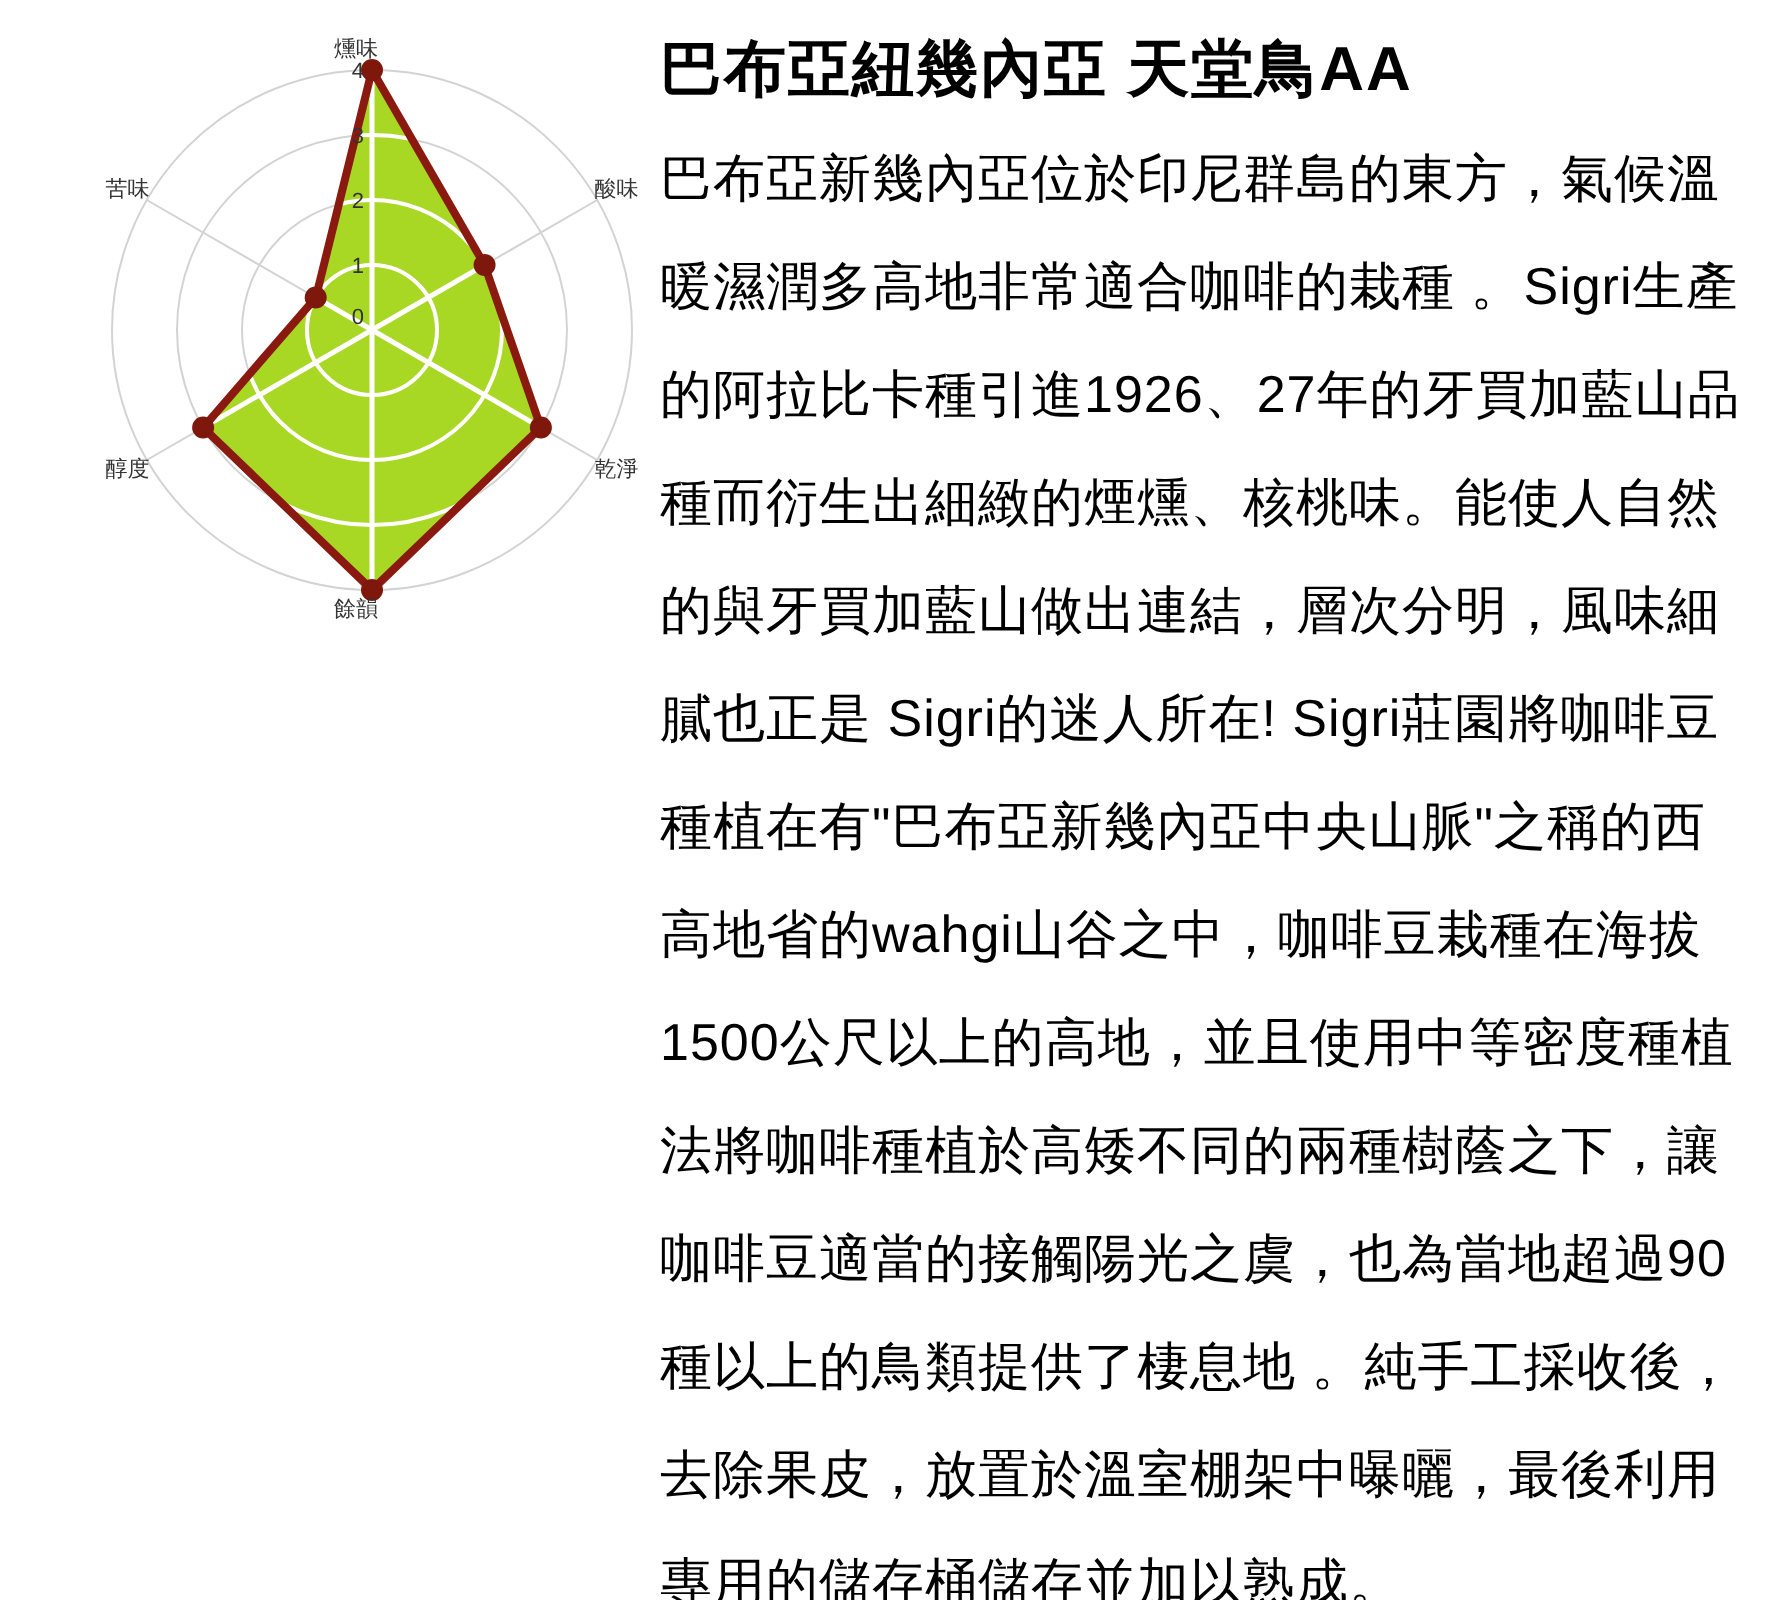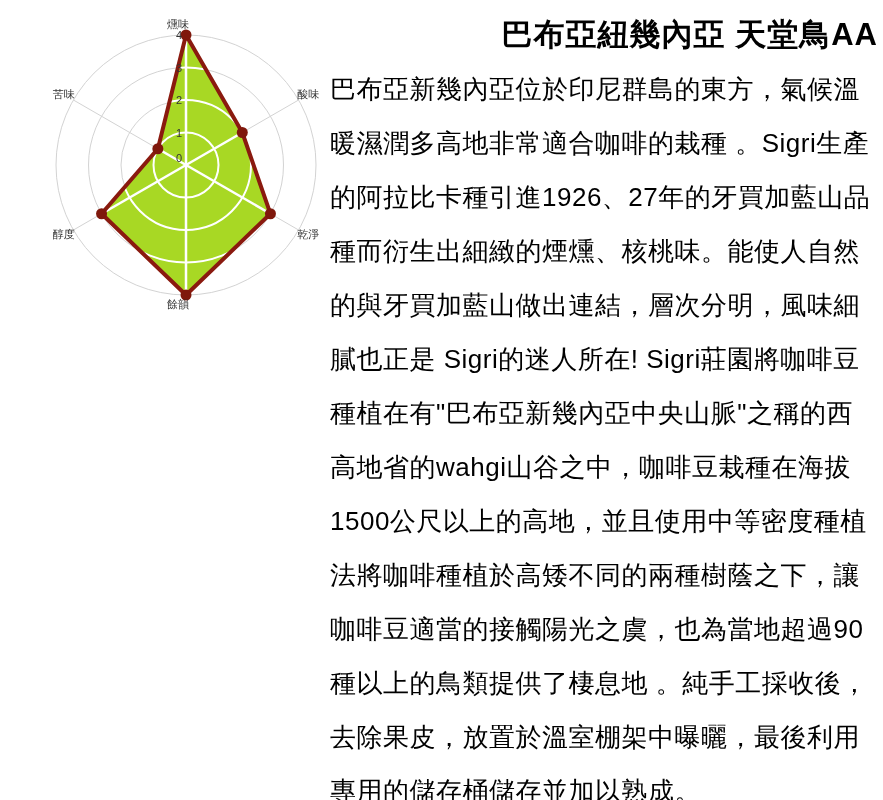--- a/index.html
+++ b/index.html
@@ -28,21 +28,21 @@
     left: 330px;
     top: 6px;
     width: 548px;
     color: #000000;
   }
   .article h1 {
     margin: 8px 0 6px 0;
     font-size: 31px;
     line-height: 42px;
     font-weight: bold;
-    text-align: right;
+    text-align: left;
     letter-spacing: 1px;
   }
   .article p {
     margin: 0;
     font-size: 26px;
     line-height: 54px;
     font-weight: 500;
     letter-spacing: 0.5px;
     text-align: left;
   }

